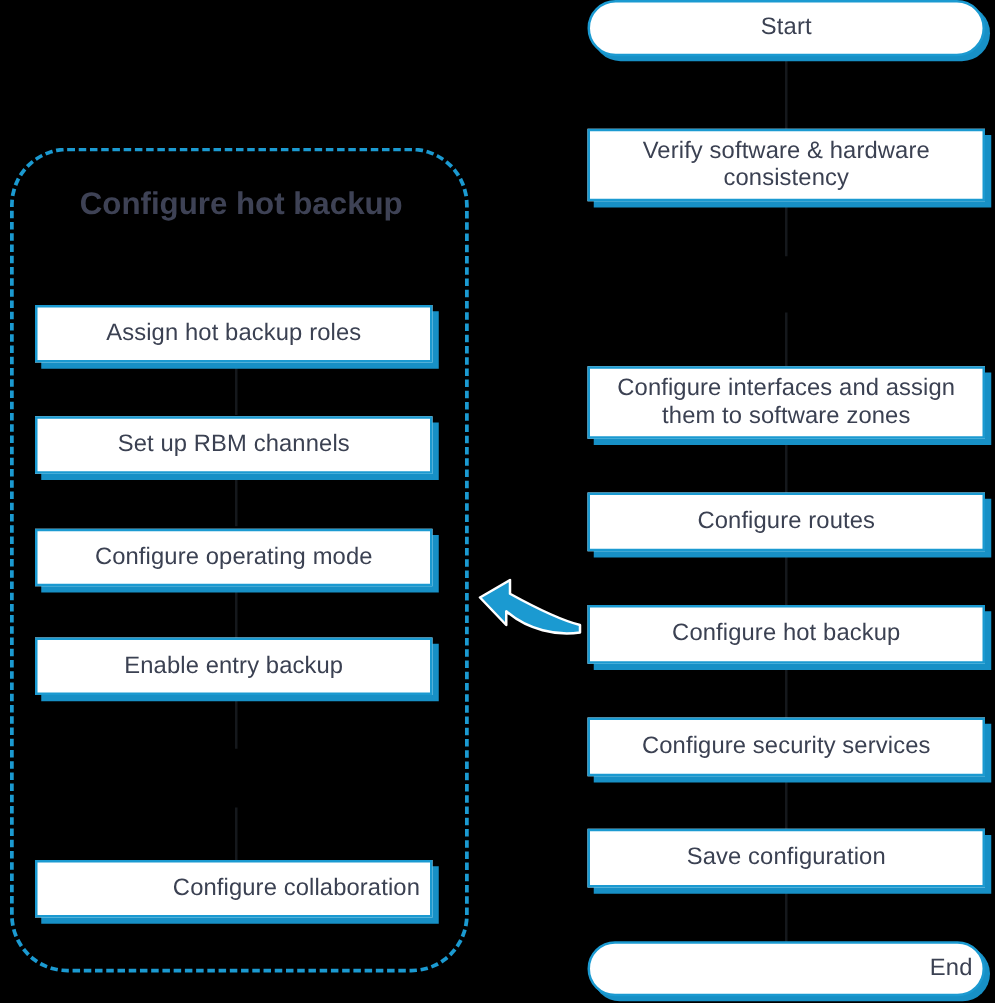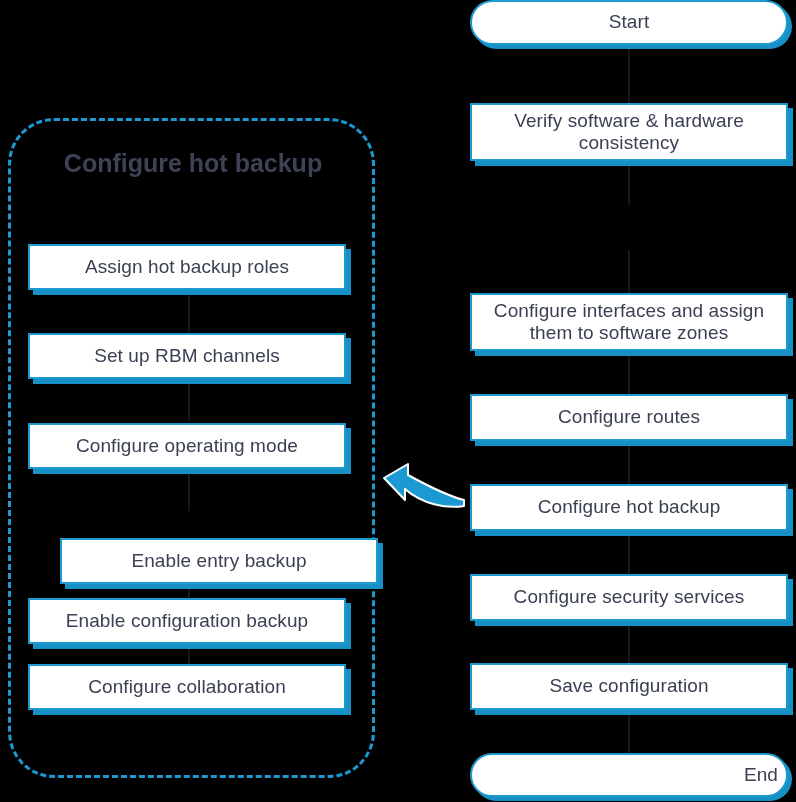--- a/index.html
+++ b/index.html
@@ -124,29 +124,26 @@
   </div>
 
   <div class="node" style="left:28px;top:333px;width:318px;height:46px;">
     <span class="lbl">Set up RBM channels</span>
   </div>
 
   <div class="node" style="left:28px;top:423px;width:318px;height:46px;">
     <span class="lbl">Configure operating mode</span>
   </div>
 
-  <div class="node" style="left:28px;top:538px;width:318px;height:46px;margin-left:32px;">
+  <div class="node" style="left:28px;top:510px;width:318px;height:46px;">
     <span class="lbl">Enable entry backup</span>
   </div>
 
-  <div class="node" style="left:28px;top:598px;width:318px;height:46px;">
-    <span class="lbl">Enable configuration backup</span>
-  </div>
 
-  <div class="node" style="left:28px;top:664px;width:318px;height:46px;">
+  <div class="node" style="left:28px;top:688px;width:318px;height:46px;text-align:right;">
     <span class="lbl">Configure collaboration</span>
   </div>
 
   <svg class="arrow" style="left:378px;top:462px;" width="88" height="62" viewBox="0 0 88 62">
     <path d="M86 44 C 68 47, 44 42, 27 27 L 27 38 L 6 16 L 30 2 L 30 13 C 50 24, 70 34, 86 38 Z" fill="#1B9AD1" stroke="#FFFFFF" stroke-width="2" stroke-linejoin="round"></path>
   </svg>
 
 </div>
 
 </body></html>

